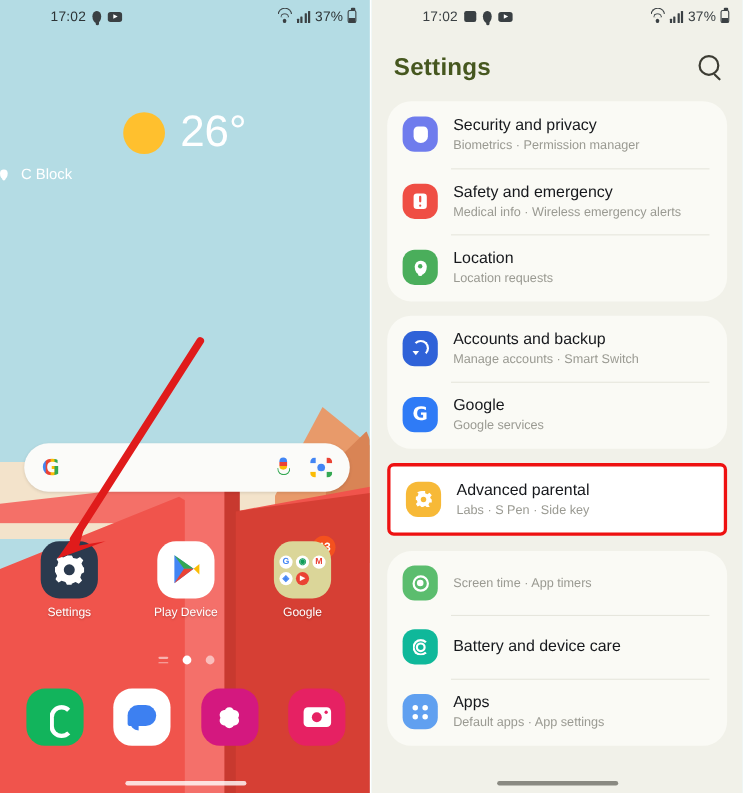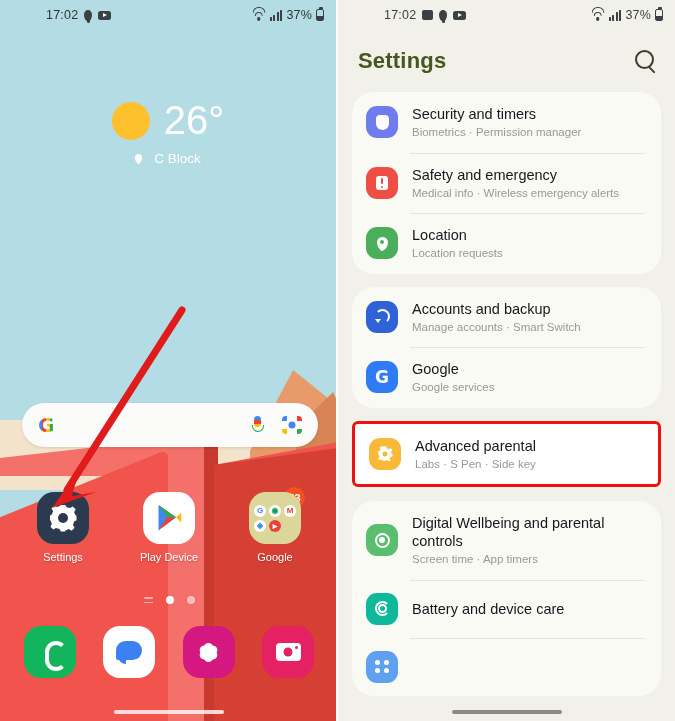--- a/index.html
+++ b/index.html
@@ -118,21 +118,21 @@
   
   .weather {
     position: relative; z-index: 5;
     margin-top: 68px; text-align: center; color: #ffffff;
   }
   .weather-top { display: flex; align-items: center; justify-content: center; gap: 14px; }
   .sun { width: 38px; height: 38px; border-radius: 50%; background: #ffc02e; }
   .temp { font-size: 40px; font-weight: 300; color: #ffffff; letter-spacing: 0px; }
   .weather-loc {
     margin-top: 8px; font-size: 13.5px; color: #ffffff; font-weight: 500;
-    display: flex; align-items: center; justify-content: center; gap: 12px;
+    display: flex; align-items: center; justify-content: flex-start; gap: 12px;
   }
   .loc-pin {
     width: 7px; height: 9px; background: #fff;
     border-radius: 50% 50% 50% 50% / 42% 42% 62% 62%; position: relative;
   }
   .loc-pin::after{content:"";position:absolute;left:2.2px;top:7px;width:2.4px;height:3px;background:#fff;border-radius:0 0 2px 2px;}
   .weather-time {
     margin-top: 5px; font-size: 13px; color: #ffffff;
     display: flex; align-items: center; justify-content: center; gap: 5px;
   }
@@ -570,21 +570,21 @@
     </div>
 
     <div class="settings-scroll">
 
       <div class="card">
         <div class="srow">
           <span class="sicon ic-shield">
               <span class="shield-g"></span>
             </span>
           <span class="stext">
-            <div class="stitle">Security and timers</div>
+            <div class="stitle">Security and privacy</div>
             <div class="ssub">Biometrics  ·  Permission manager</div>
           </span>
         </div>
         <div class="srow">
           <span class="sicon ic-safety">
               <span class="alert-g"></span>
             </span>
           <span class="stext">
             <div class="stitle">Safety and emergency</div>
             <div class="ssub">Medical info  ·  Wireless emergency alerts</div>
@@ -633,41 +633,44 @@
           </span>
         </div>
       </div>
 
       <div class="card">
         <div class="srow">
           <span class="sicon ic-wellbeing">
               <span class="well-g"></span>
             </span>
           <span class="stext">
-            <div class="stitle">Digital Wellbeing and parental controls</div>
             <div class="ssub">Screen time  ·  App timers</div>
           </span>
         </div>
         <div class="srow">
           <span class="sicon ic-battery">
               <span class="batt-g"></span>
             </span>
           <span class="stext">
             <div class="stitle">Battery and device care</div>
           </span>
         </div>
         <div class="srow">
           <span class="sicon ic-apps">
               <span class="apps-g">
                 <i></i>
                 <i></i>
                 <i></i>
                 <i></i>
               </span>
             </span>
+          <span class="stext">
+            <div class="stitle">Apps</div>
+            <div class="ssub">Default apps  ·  App settings</div>
+          </span>
         </div>
       </div>
 
     </div>
 
     <div class="navbar-right">
         <i></i>
       </div>
   </div>
 

